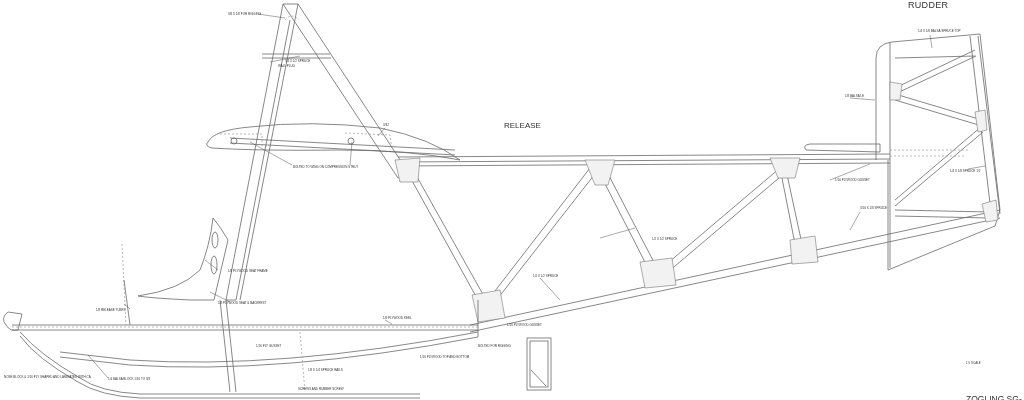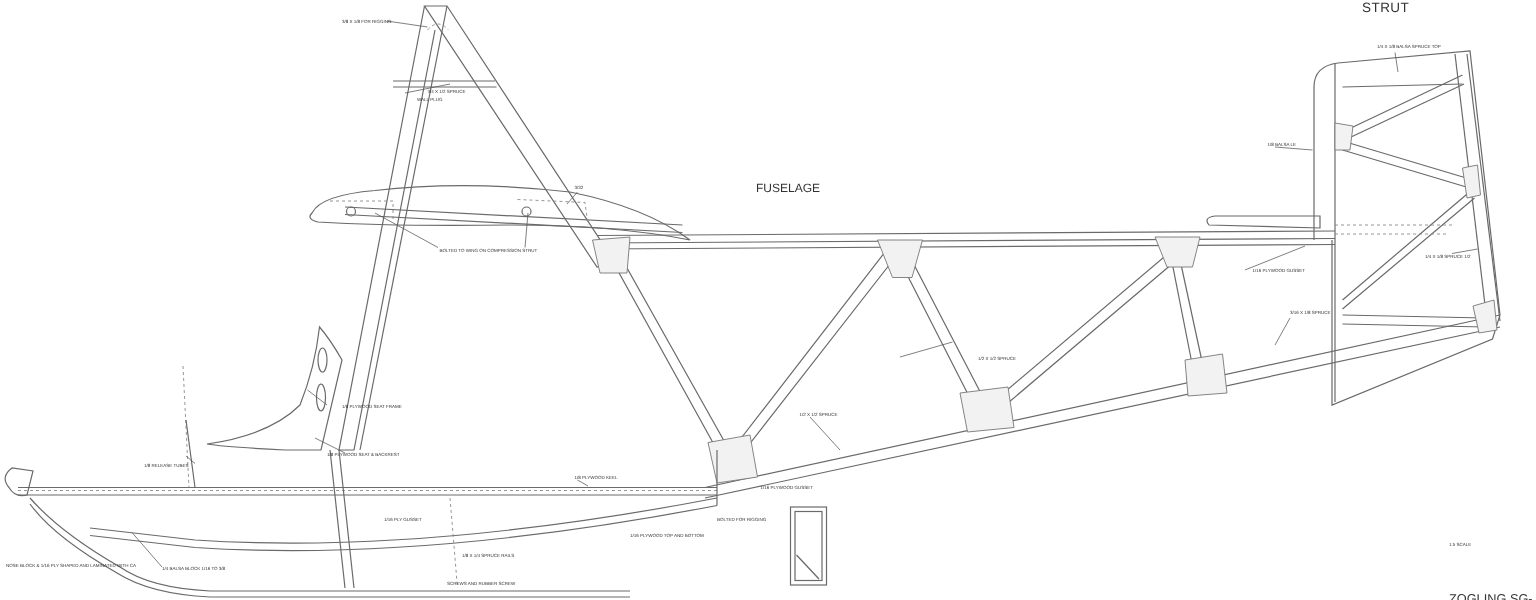--- a/index.html
+++ b/index.html
@@ -148,16 +148,16 @@
     <text class="tiny" x="652" y="240">1/2 X 1/2 SPRUCE</text>
     <text class="tiny" x="533" y="277">1/2 X 1/2 SPRUCE</text>
     <text class="tiny" x="918" y="32">1/4 X 1/8 BALSA SPRUCE TOP</text>
     <text class="tiny" x="845" y="97">1/8 BALSA LE</text>
     <text class="tiny" x="950" y="172">1/4 X 1/8 SPRUCE 1/2</text>
     <text class="tiny" x="835" y="181">1/16 PLYWOOD GUSSET</text>
     <text class="tiny" x="860" y="209">3/16 X 1/8 SPRUCE</text>
   </g>
 </svg>
 
-<div class="title" style="left:908px;top:0px;font-size:9px;letter-spacing:0.3px;">STRUT</div>
-<div class="title" style="left:504px;top:121px;font-size:8px;">FUSELAGE</div>
+<div class="title" style="left:908px;top:0px;font-size:9px;letter-spacing:0.3px;">RUDDER</div>
+<div class="title" style="left:504px;top:121px;font-size:8px;">RELEASE</div>
 <div class="title" style="left:966px;top:361px;font-size:3px;">1:5 SCALE</div>
 <div class="title" style="left:966px;top:366px;font-size:8.5px;margin-top:28px;">ZOGLING SG-35</div>
 
 </body></html>

